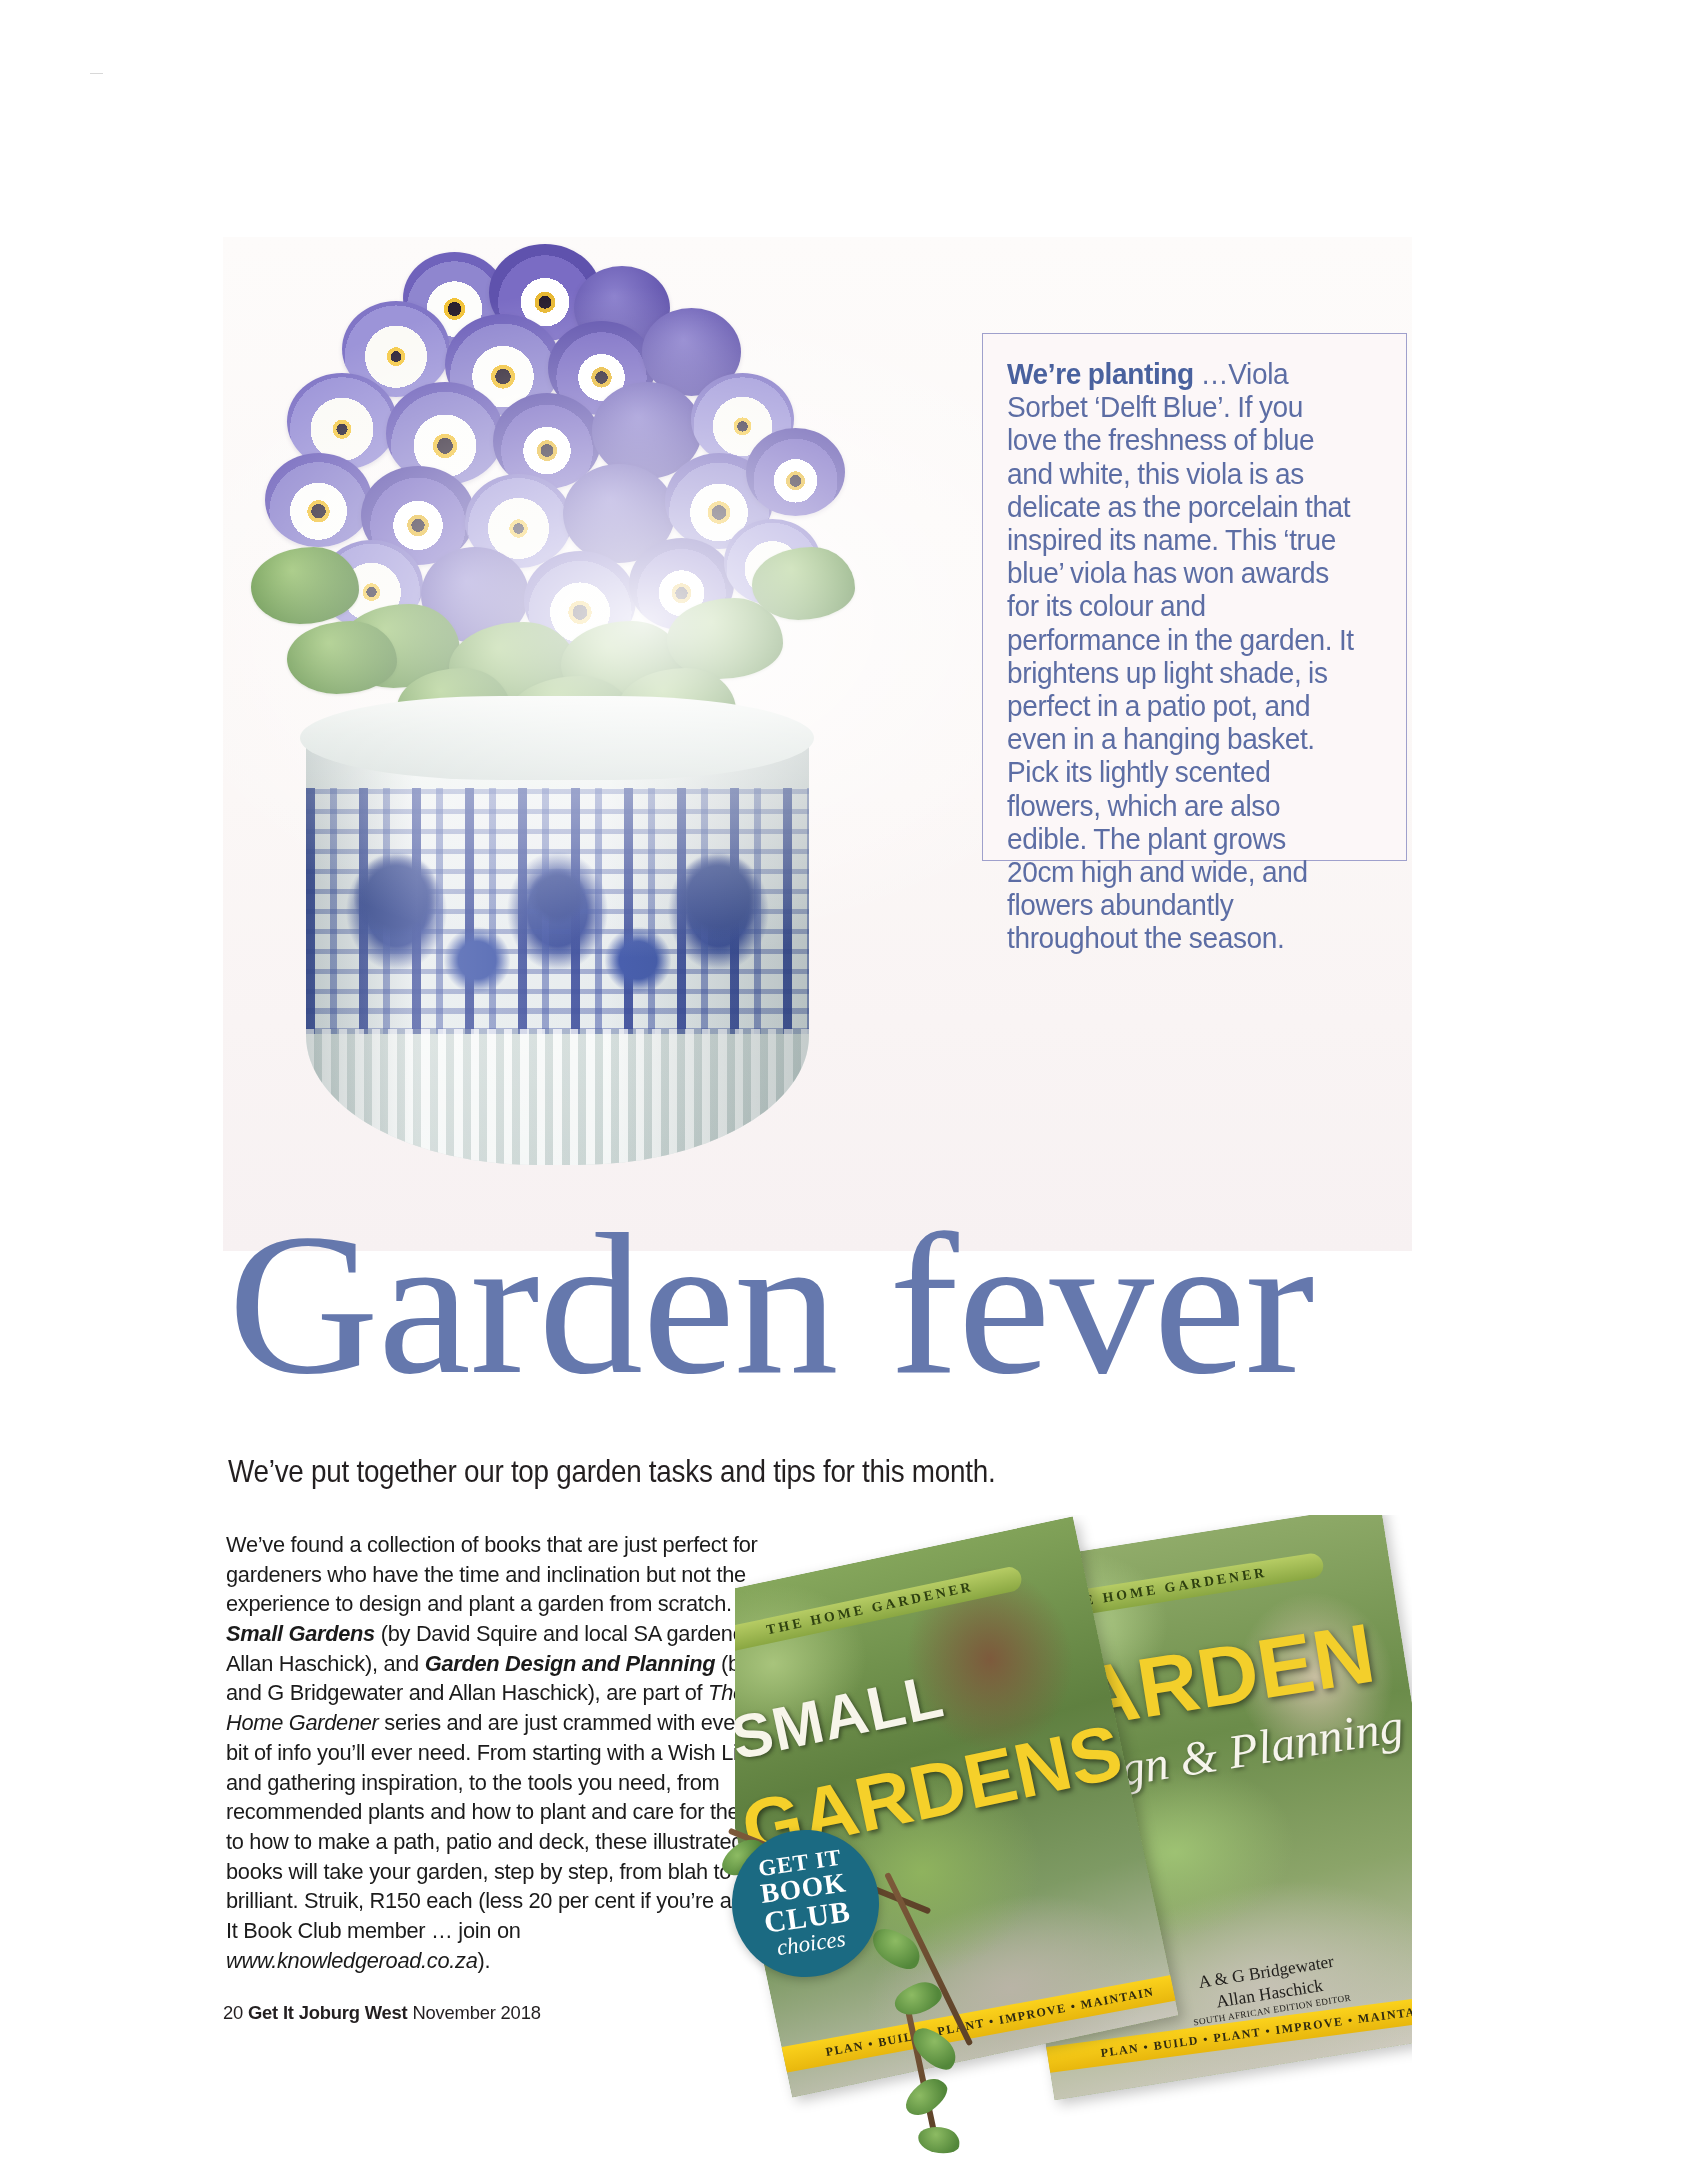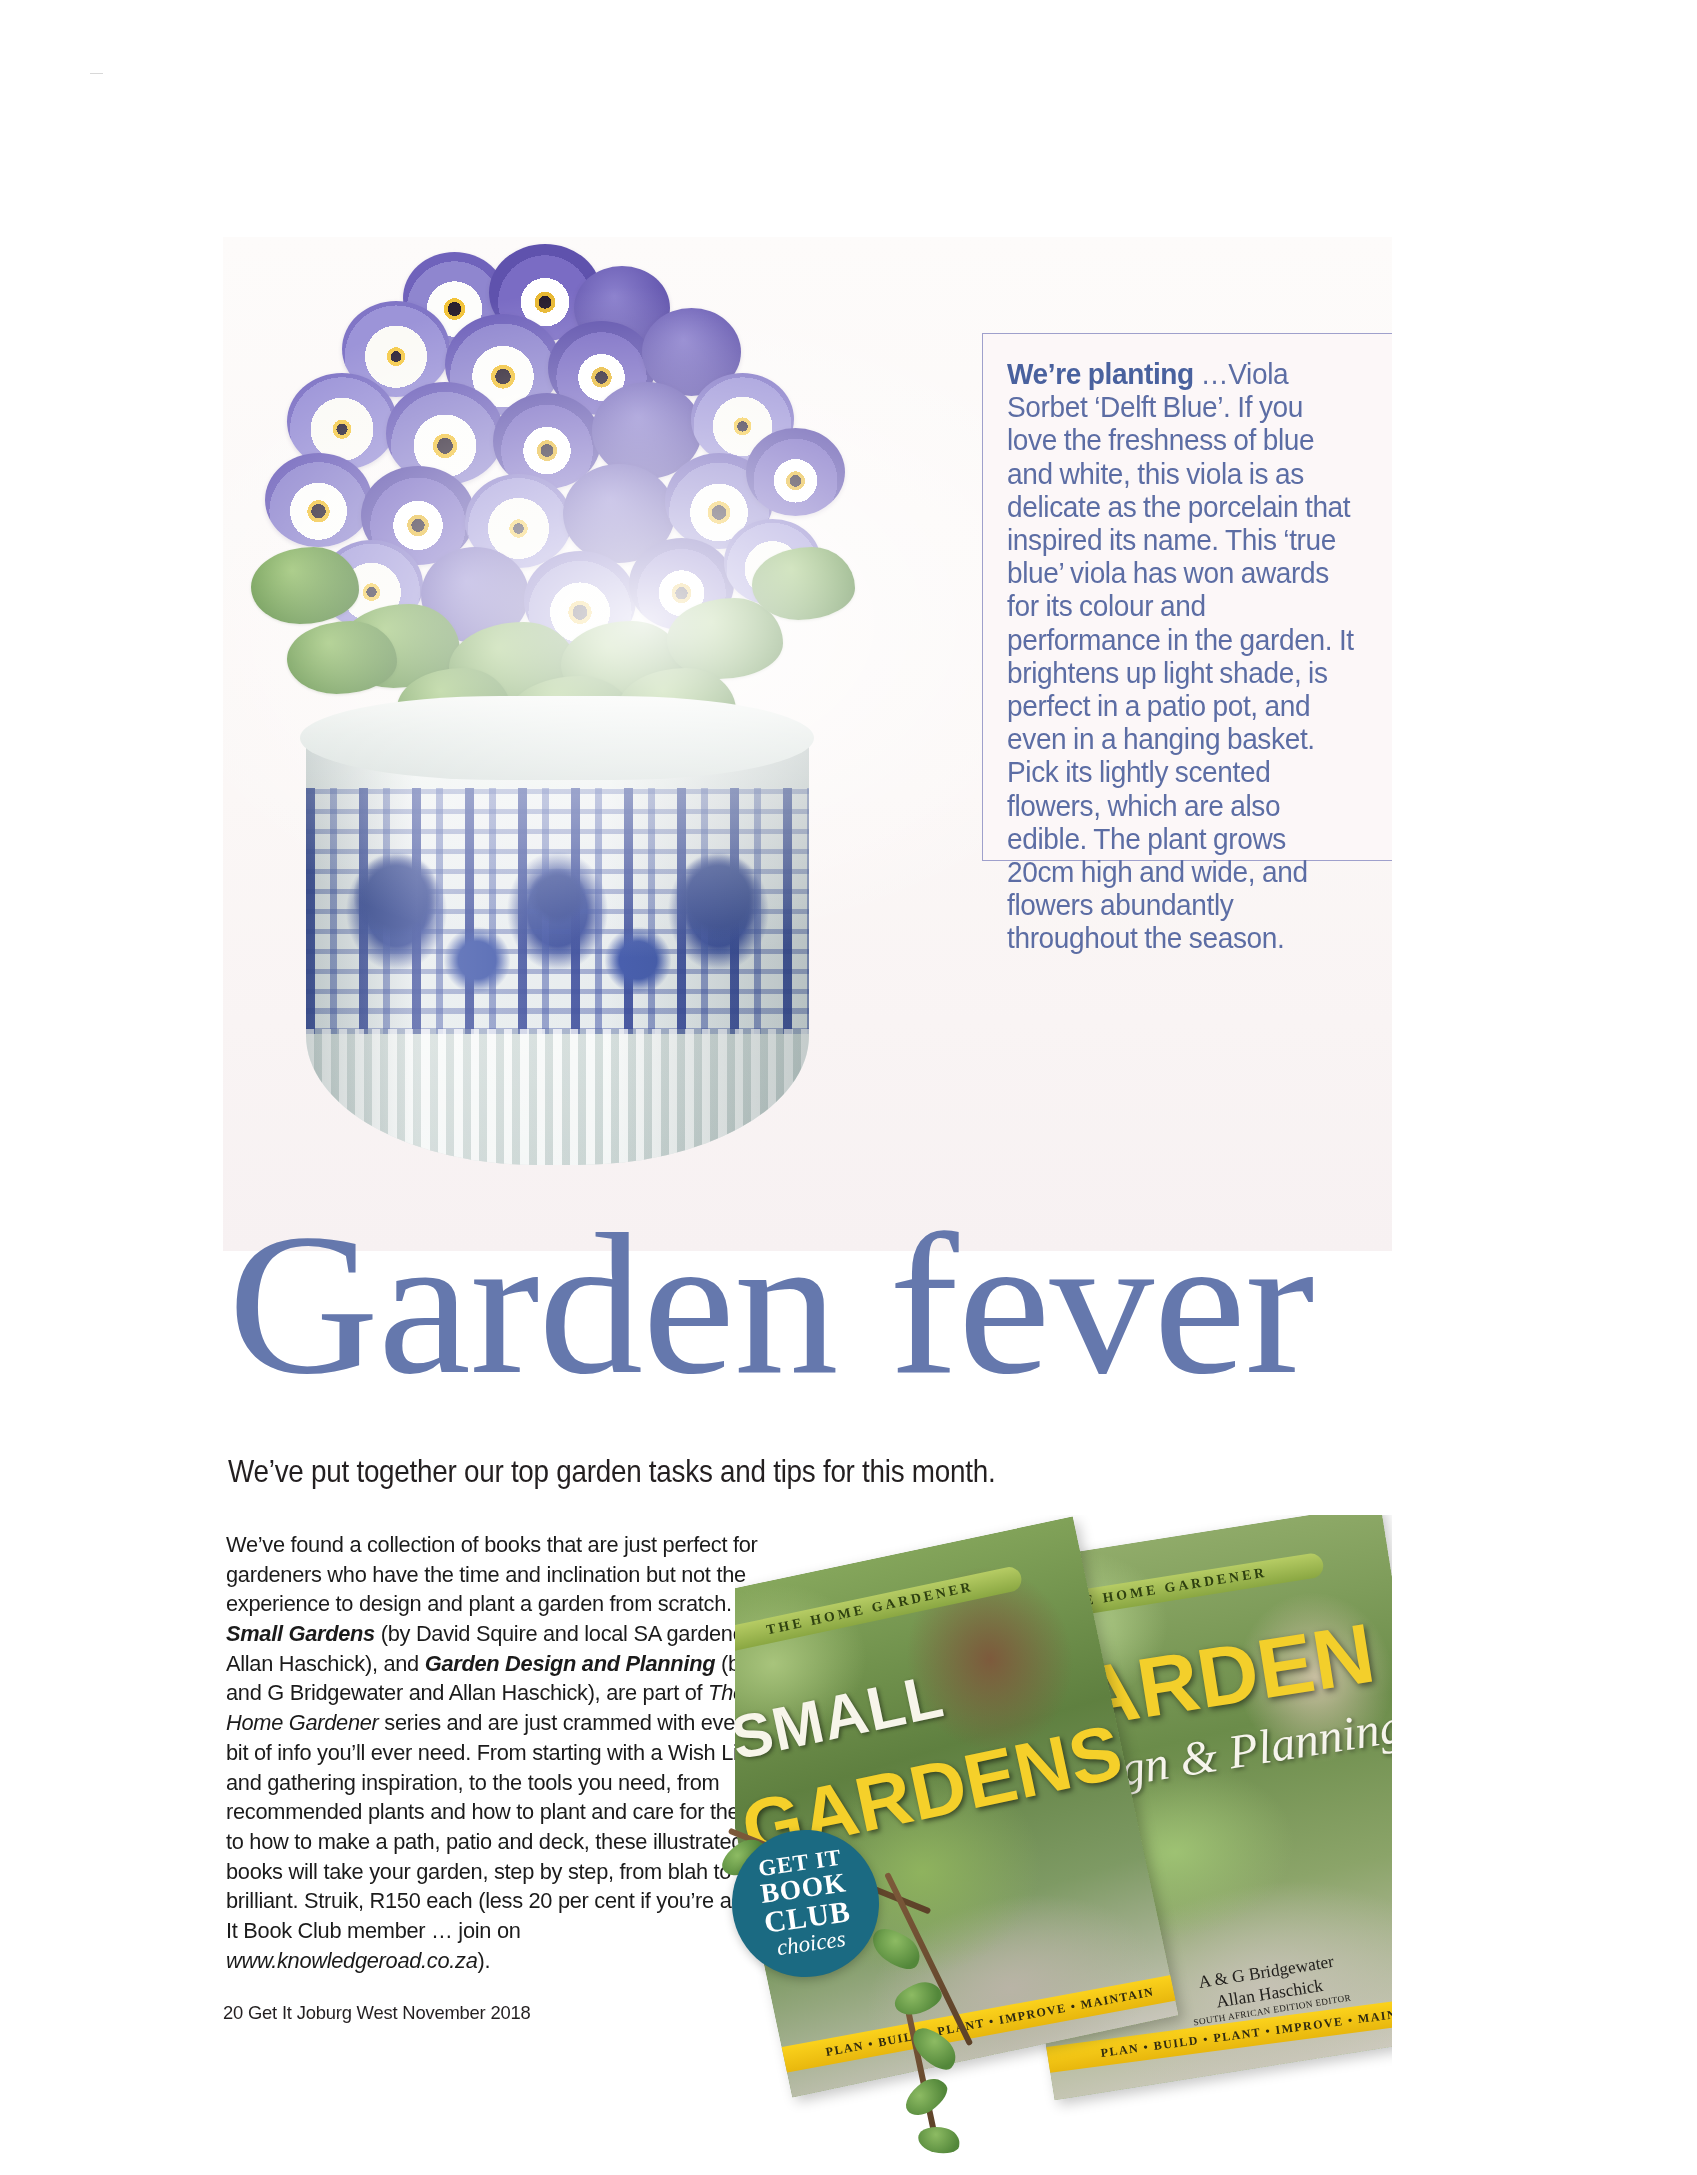--- a/index.html
+++ b/index.html
@@ -9,20 +9,21 @@
   }
   body {
     font-family: "Liberation Sans", sans-serif;
   }
   .page {
     position: relative;
     width: 1392px;
     height: 2175px;
     background: #ffffff;
     overflow: hidden;
+    padding-left: 20px;
   }
 
   
   .crop-mark {
     position: absolute;
     width: 13px;
     height: 0.9px;
     background: #d8d8d8;
   }
   .crop-mark.left  { left: 90px;  top: 73px; }
@@ -271,21 +272,21 @@
   .footer-line {
     position: absolute;
     left: 223px;
     top: 2002px;
     margin: 0;
     font-family: "Liberation Sans", sans-serif;
     font-size: 18.4px;
     color: #231f20;
     letter-spacing: -0.2px;
   }
-  .footer-line b { font-weight: normal; }
+  .footer-line b { font-weight: bold; }
 
   
   .books {
     position: absolute;
     left: 735px;
     top: 1515px;
     width: 963px;
     height: 660px;
     overflow: hidden;
   }

